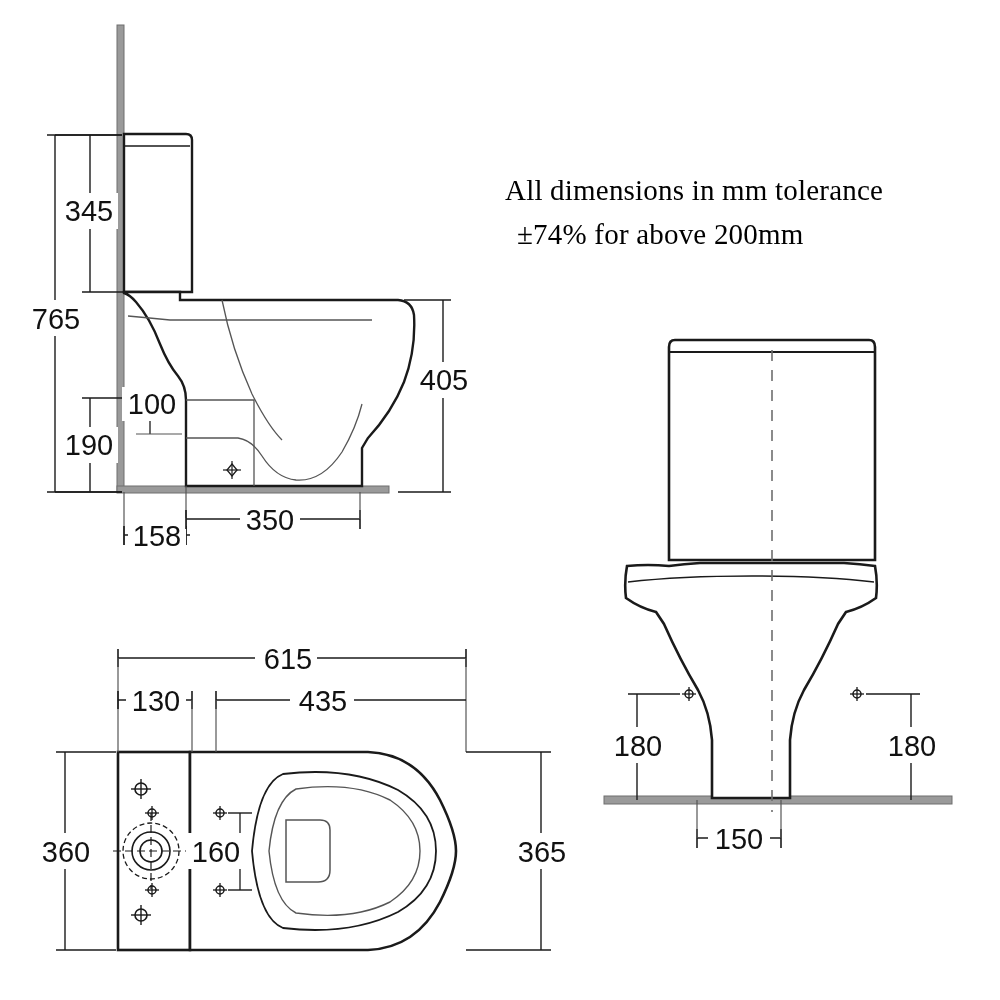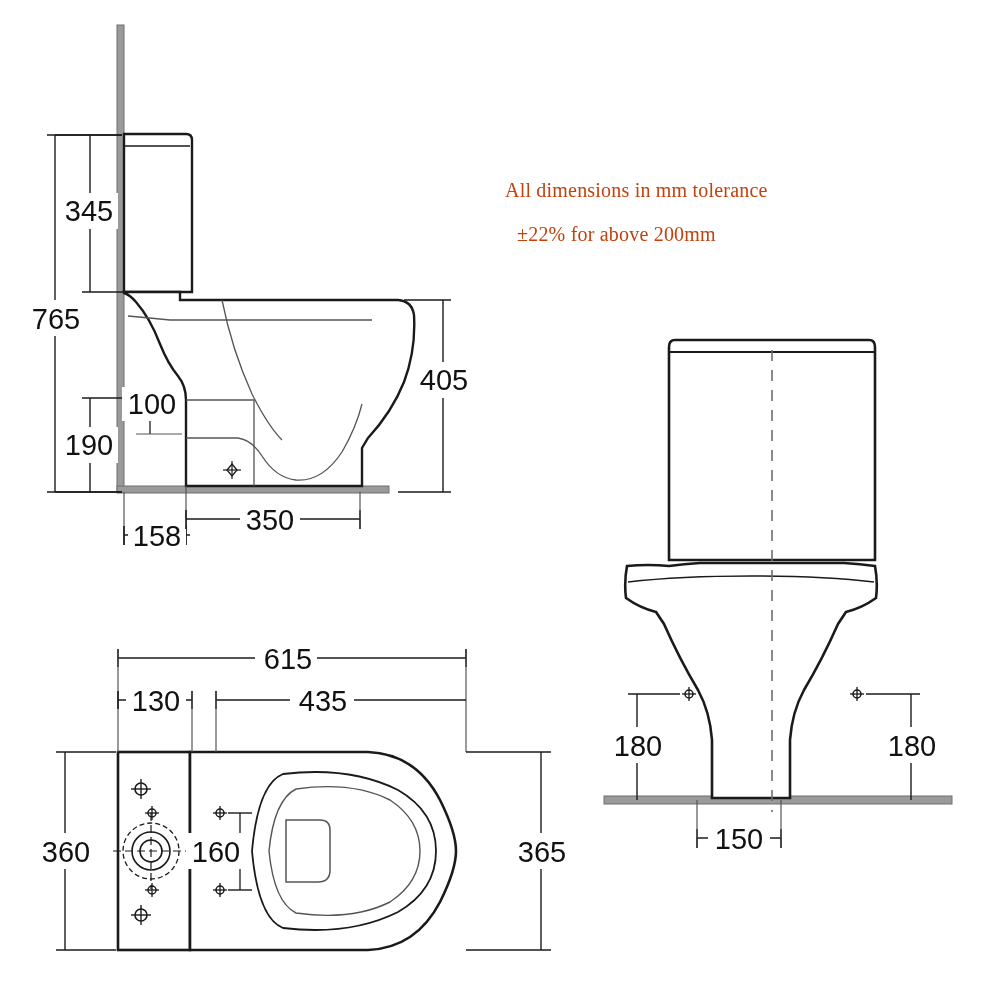--- a/index.html
+++ b/index.html
@@ -20,23 +20,23 @@
     position: absolute;
     left: 0;
     top: 0;
   }
   .note {
     position: absolute;
     left: 505px;
     top: 168px;
     width: 480px;
     font-family: "Liberation Serif", serif;
-    font-size: 20px;
+    font-size: 29px;
     line-height: 44px;
-    color: #c2410c;
+    color: #000000;
     letter-spacing: 0.2px;
   }
   .note div { white-space: nowrap; }
   .note .ln2, .note .ln3 { padding-left: 12px; }
 </style>
 </head>
 <body>
 
 <div id="sheet">
 
@@ -324,16 +324,16 @@
         <rect x="708" y="820" width="62" height="36" fill="#ffffff"></rect>
         <text x="739" y="849" font-family="'Liberation Sans', sans-serif" font-size="29" fill="#111111" text-anchor="middle">150</text>
       </g>
 
     </g>
 
   </svg>
 
   <div class="note">
     <div class="ln1">All dimensions in mm tolerance</div>
-    <div class="ln3">±22% for above 200mm</div>
+    <div class="ln3">±74% for above 200mm</div>
   </div>
 
 </div>
 
 </body></html>

